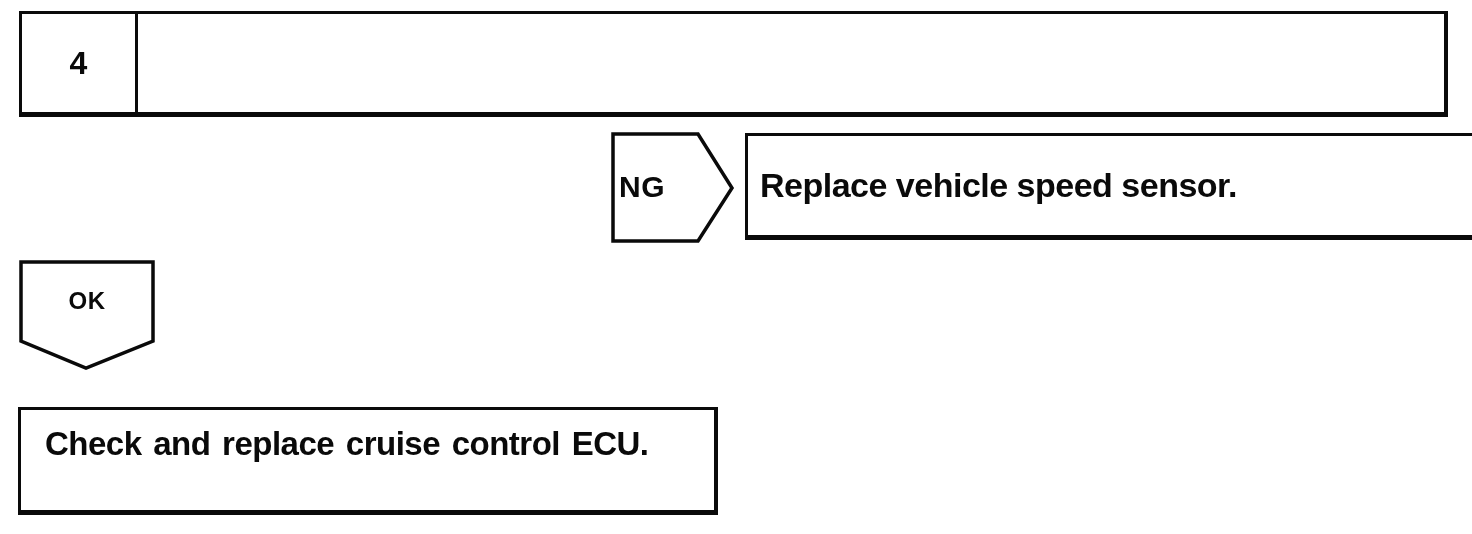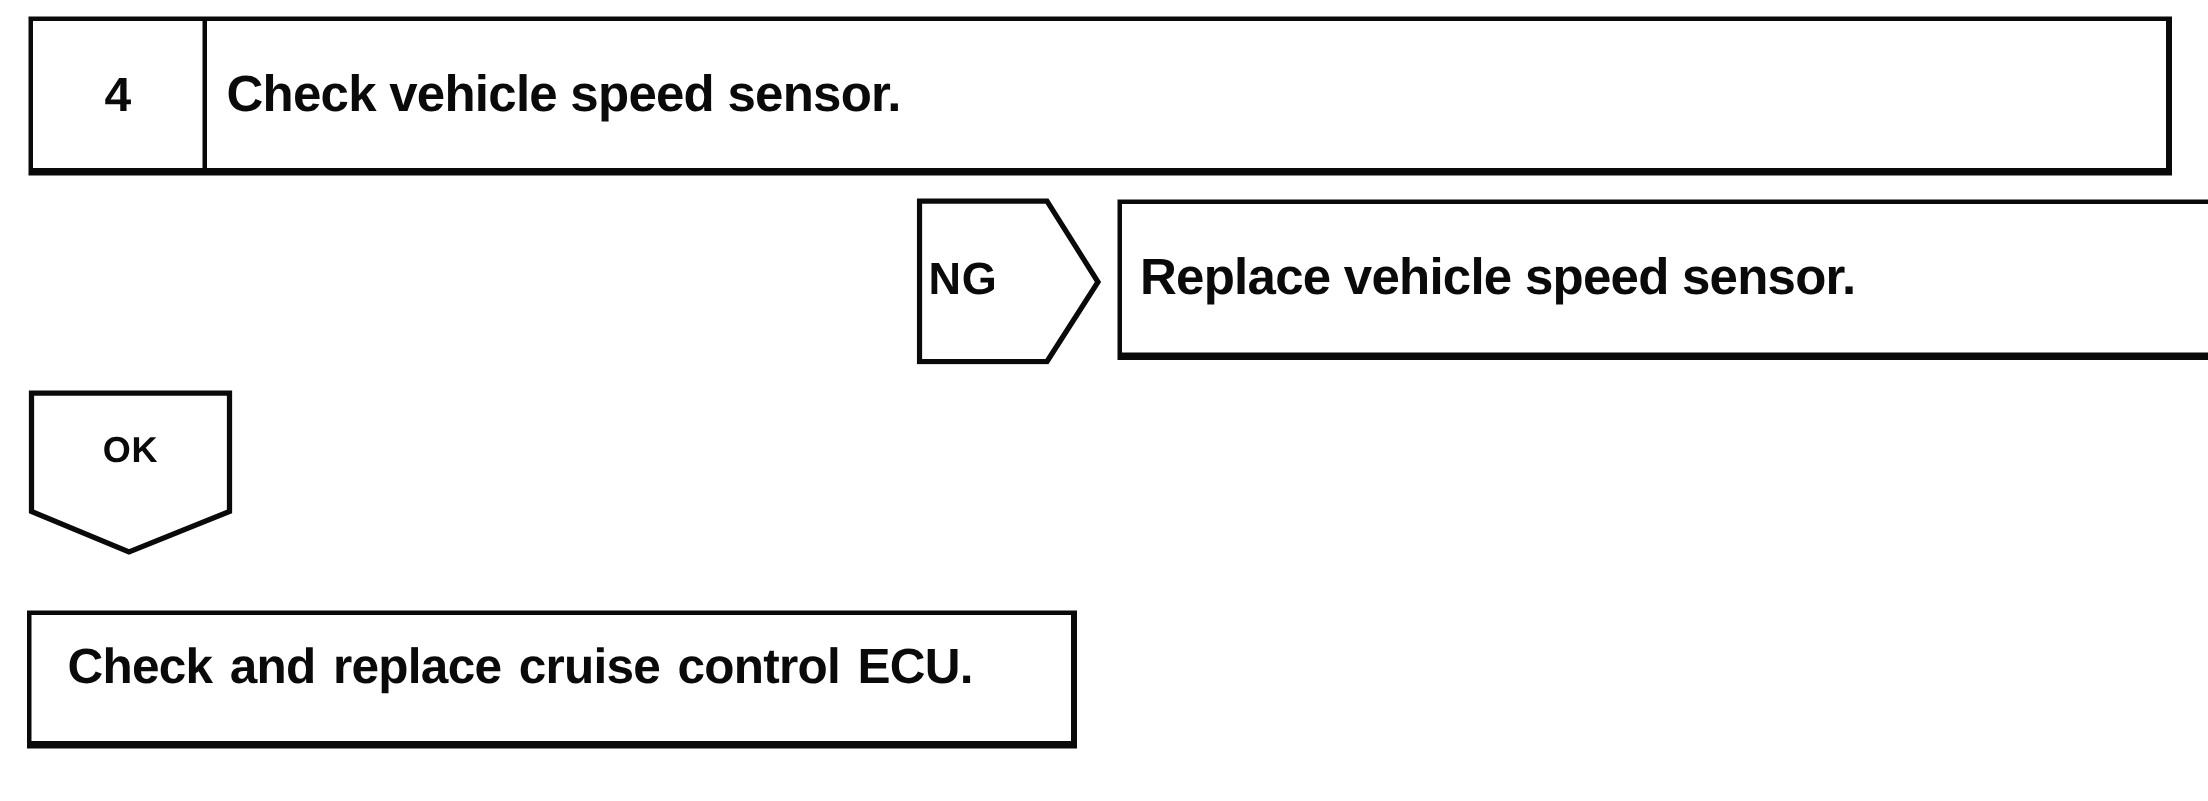--- a/index.html
+++ b/index.html
@@ -99,35 +99,34 @@
     align-items: center;
     justify-content: center;
     font-size: 24px;
     letter-spacing: 0.5px;
   }
   
   #result-box {
     left: 18px;
     top: 407px;
     width: 700px;
-    height: 92px;
+    height: 108px;
     padding: 15px 8px 0 24px;
     font-size: 33px;
     letter-spacing: -0.5px;
     word-spacing: 3px;
   }
 </style>
 </head>
 <body>
 
 <div id="canvas">
 
   <div id="step-box" class="rect-box">
     <div id="step-number-cell">4</div>
-    <div id="step-instruction-cell">Check vehicle speed sensor.</div>
   </div>
 
   <svg id="ng-connector" viewBox="0 0 124 112">
     <polygon points="2,3 87,3 121,57 87,110 2,110" fill="#ffffff" stroke="#0a0a0a" stroke-width="3.5" stroke-linejoin="miter"></polygon>
   </svg>
   <div id="ng-label">NG</div>
 
   <div id="ng-action-box" class="rect-box">Replace vehicle speed sensor.</div>
 
   <svg id="ok-connector" viewBox="0 0 138 112">

